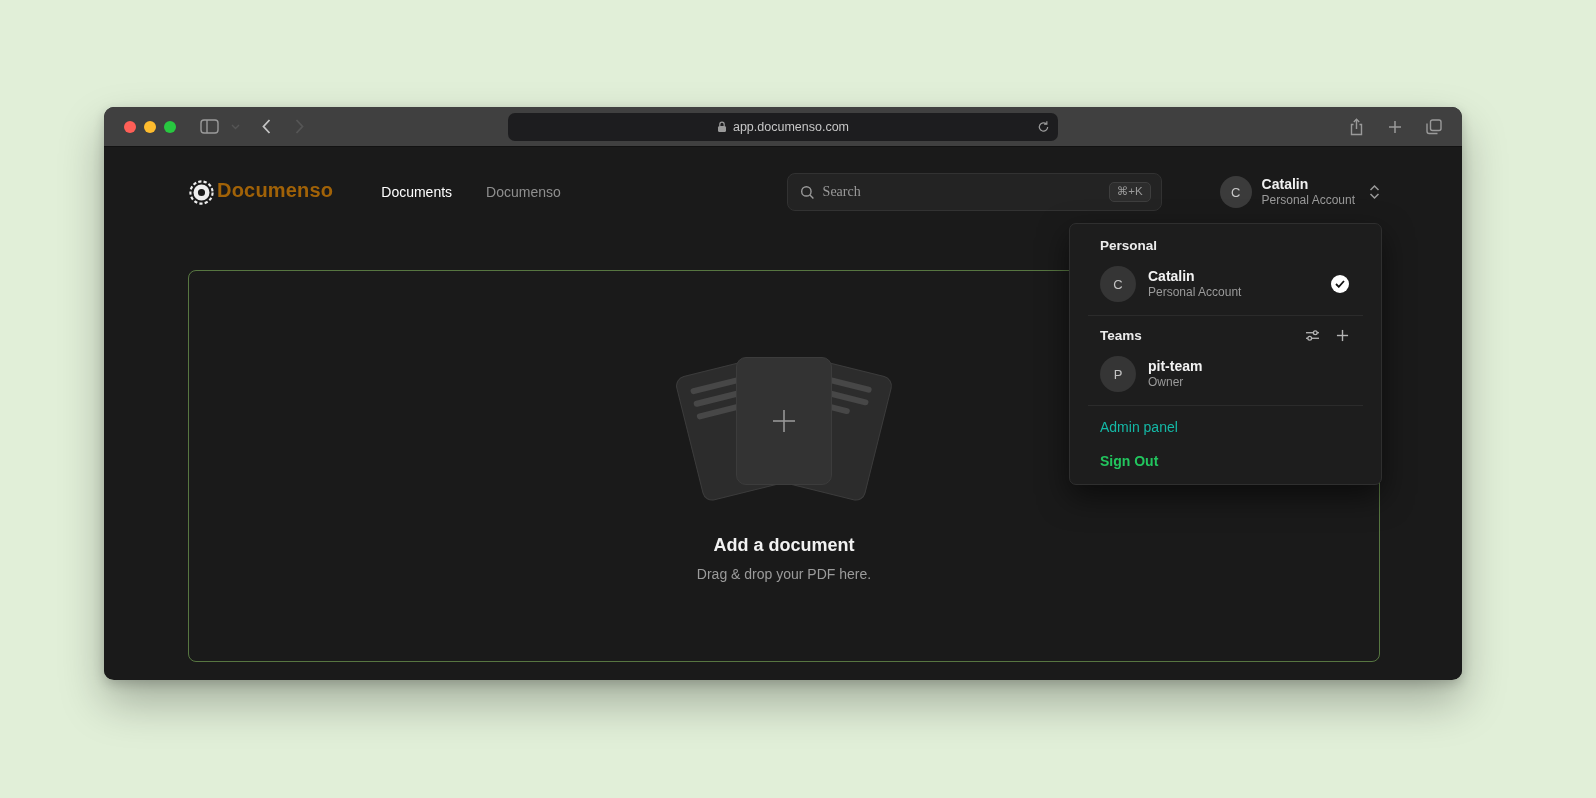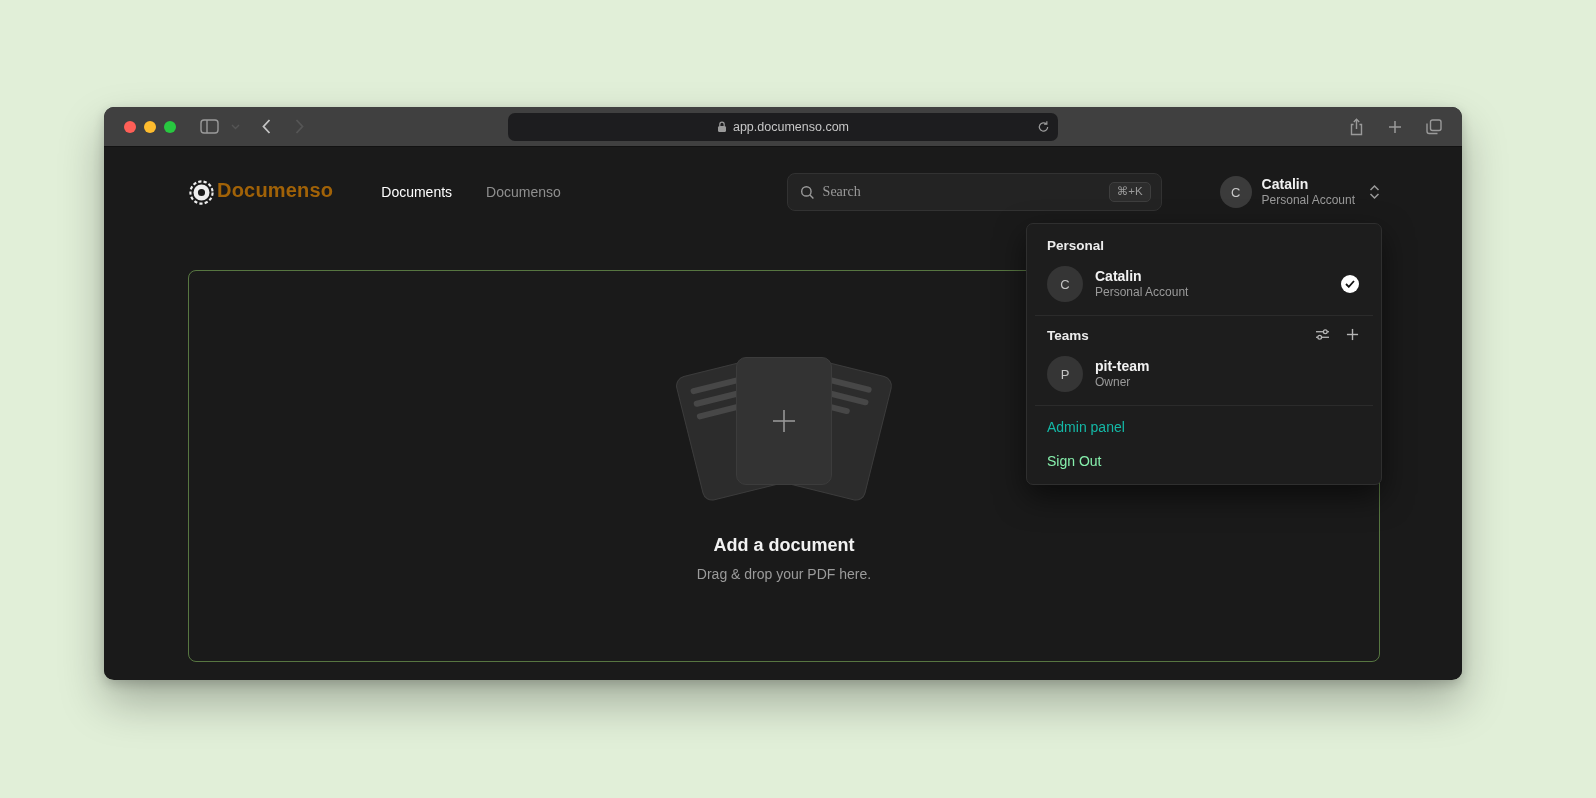--- a/index.html
+++ b/index.html
@@ -110,27 +110,27 @@
   }
   .acct-text { display: flex; flex-direction: column; line-height: 1.25; }
   .acct-name { color: #f0f0f0; font-size: 14px; font-weight: 600; }
   .acct-sub { color: #9a9a9a; font-size: 12px; }
   .acct-chevrons { color: #9a9a9a; margin-left: 4px; }
 
   
   .dropdown {
     position: absolute;
     top: 76px; right: 80px;
-    width: 356px;
+    width: 313px;
     background: #1d1d1d;
     border: 1px solid #2f2f2f;
     border-radius: 7px;
     box-shadow: 0 12px 30px rgba(0,0,0,.55);
     z-index: 20;
-    padding: 6px 8px;
+    padding: 6px 18px;
   }
   .menu-section-label {
     padding: 8px 12px 6px;
     color: #ececec; font-size: 13.5px; font-weight: 700;
   }
   .menu-account-row {
     display: flex; align-items: center; gap: 12px;
     padding: 7px 14px 9px 12px;
     cursor: pointer;
   }
@@ -143,30 +143,30 @@
   .menu-acct-text { display: flex; flex-direction: column; line-height: 1.3; flex: 1; }
   .menu-acct-name { color: #f2f2f2; font-size: 14px; font-weight: 600; }
   .menu-acct-sub { color: #9a9a9a; font-size: 12px; }
   .check-badge {
     width: 18px; height: 18px; border-radius: 50%;
     background: #ffffff; color: #111;
     display: flex; align-items: center; justify-content: center;
     flex: 0 0 auto;
   }
   .menu-divider { height: 1px; background: #2b2b2b; margin: 4px 0; }
-  .teams-header { display: flex; align-items: flex-start; padding: 8px 14px 6px 12px; gap: 28px; }
+  .teams-header { display: flex; align-items: center; padding: 8px 14px 6px 12px; gap: 28px; }
   .teams-header .menu-section-label { padding: 0; flex: 1; }
   .teams-icons { display: flex; align-items: center; gap: 16px; color: #b5b5b5; }
   .teams-icons .tbtn { cursor: pointer; display: inline-flex; }
   .menu-item {
     padding: 9px 12px;
     color: #14b8a6; font-size: 14px;
     cursor: pointer;
   }
-  .menu-item.danger { color: #86efac; }
+  .menu-item.danger { color: #22c55e; font-weight: bold; }
 
   
   .dropzone {
     position: absolute;
     left: 84px; right: 82px;
     top: 123px; bottom: 17px;
     border: 1px solid rgba(162, 231, 113, 0.45);
     border-radius: 8px;
     display: flex; flex-direction: column;
     align-items: center; justify-content: center;

